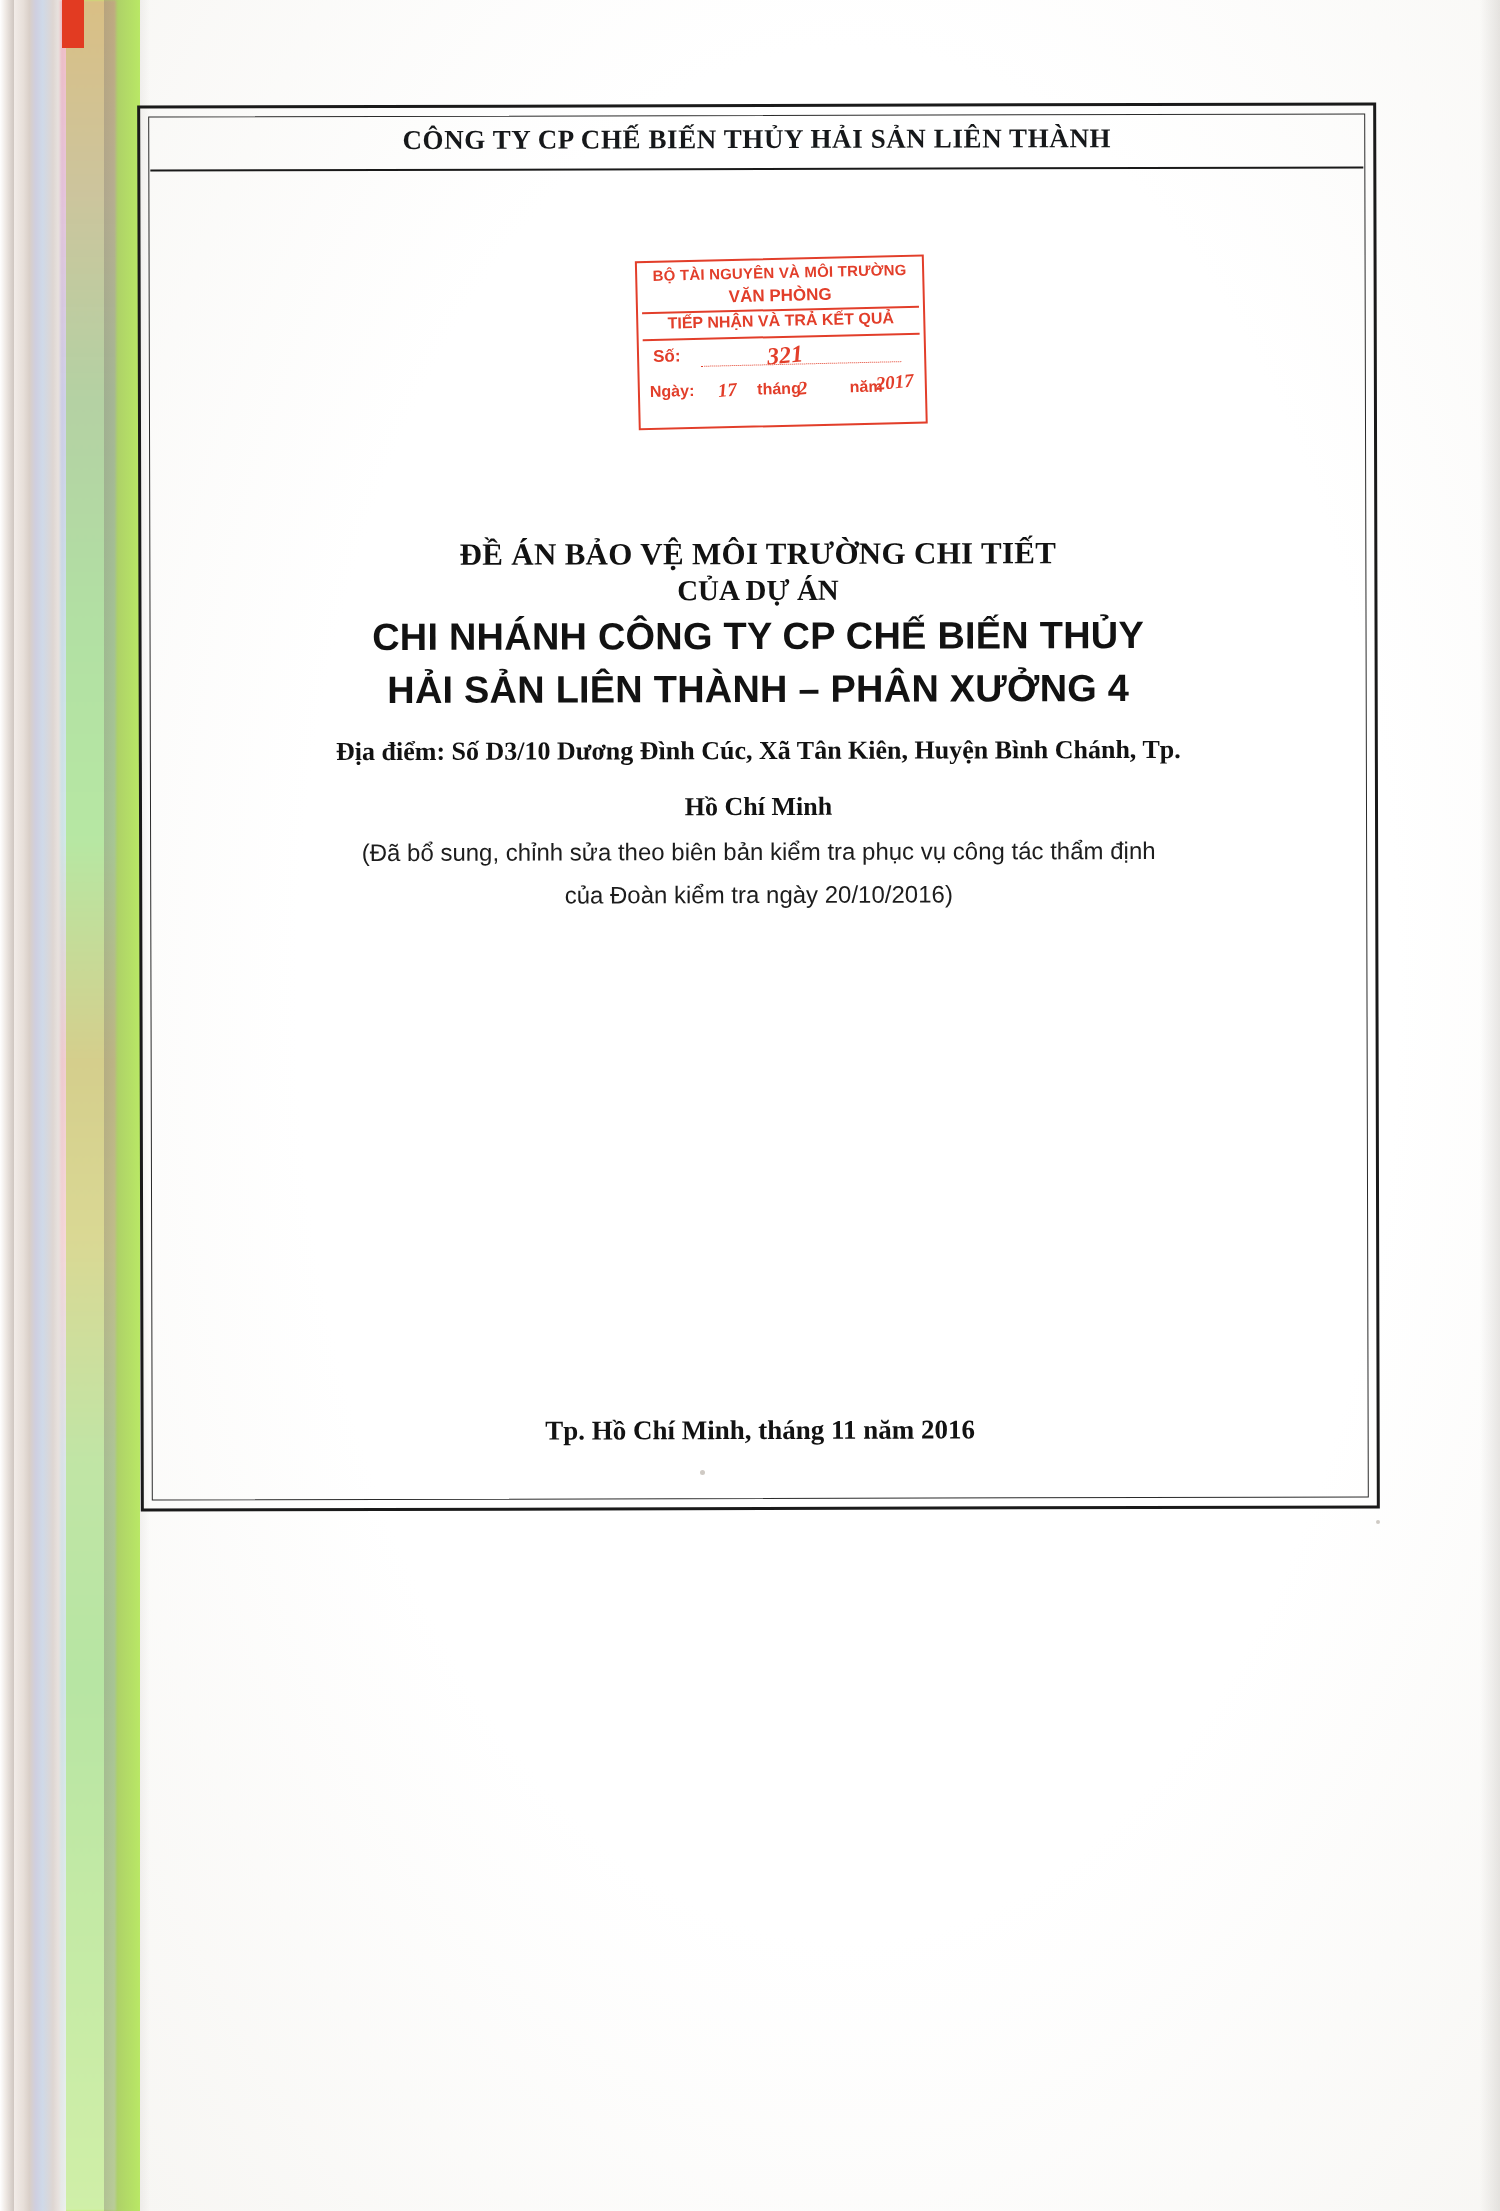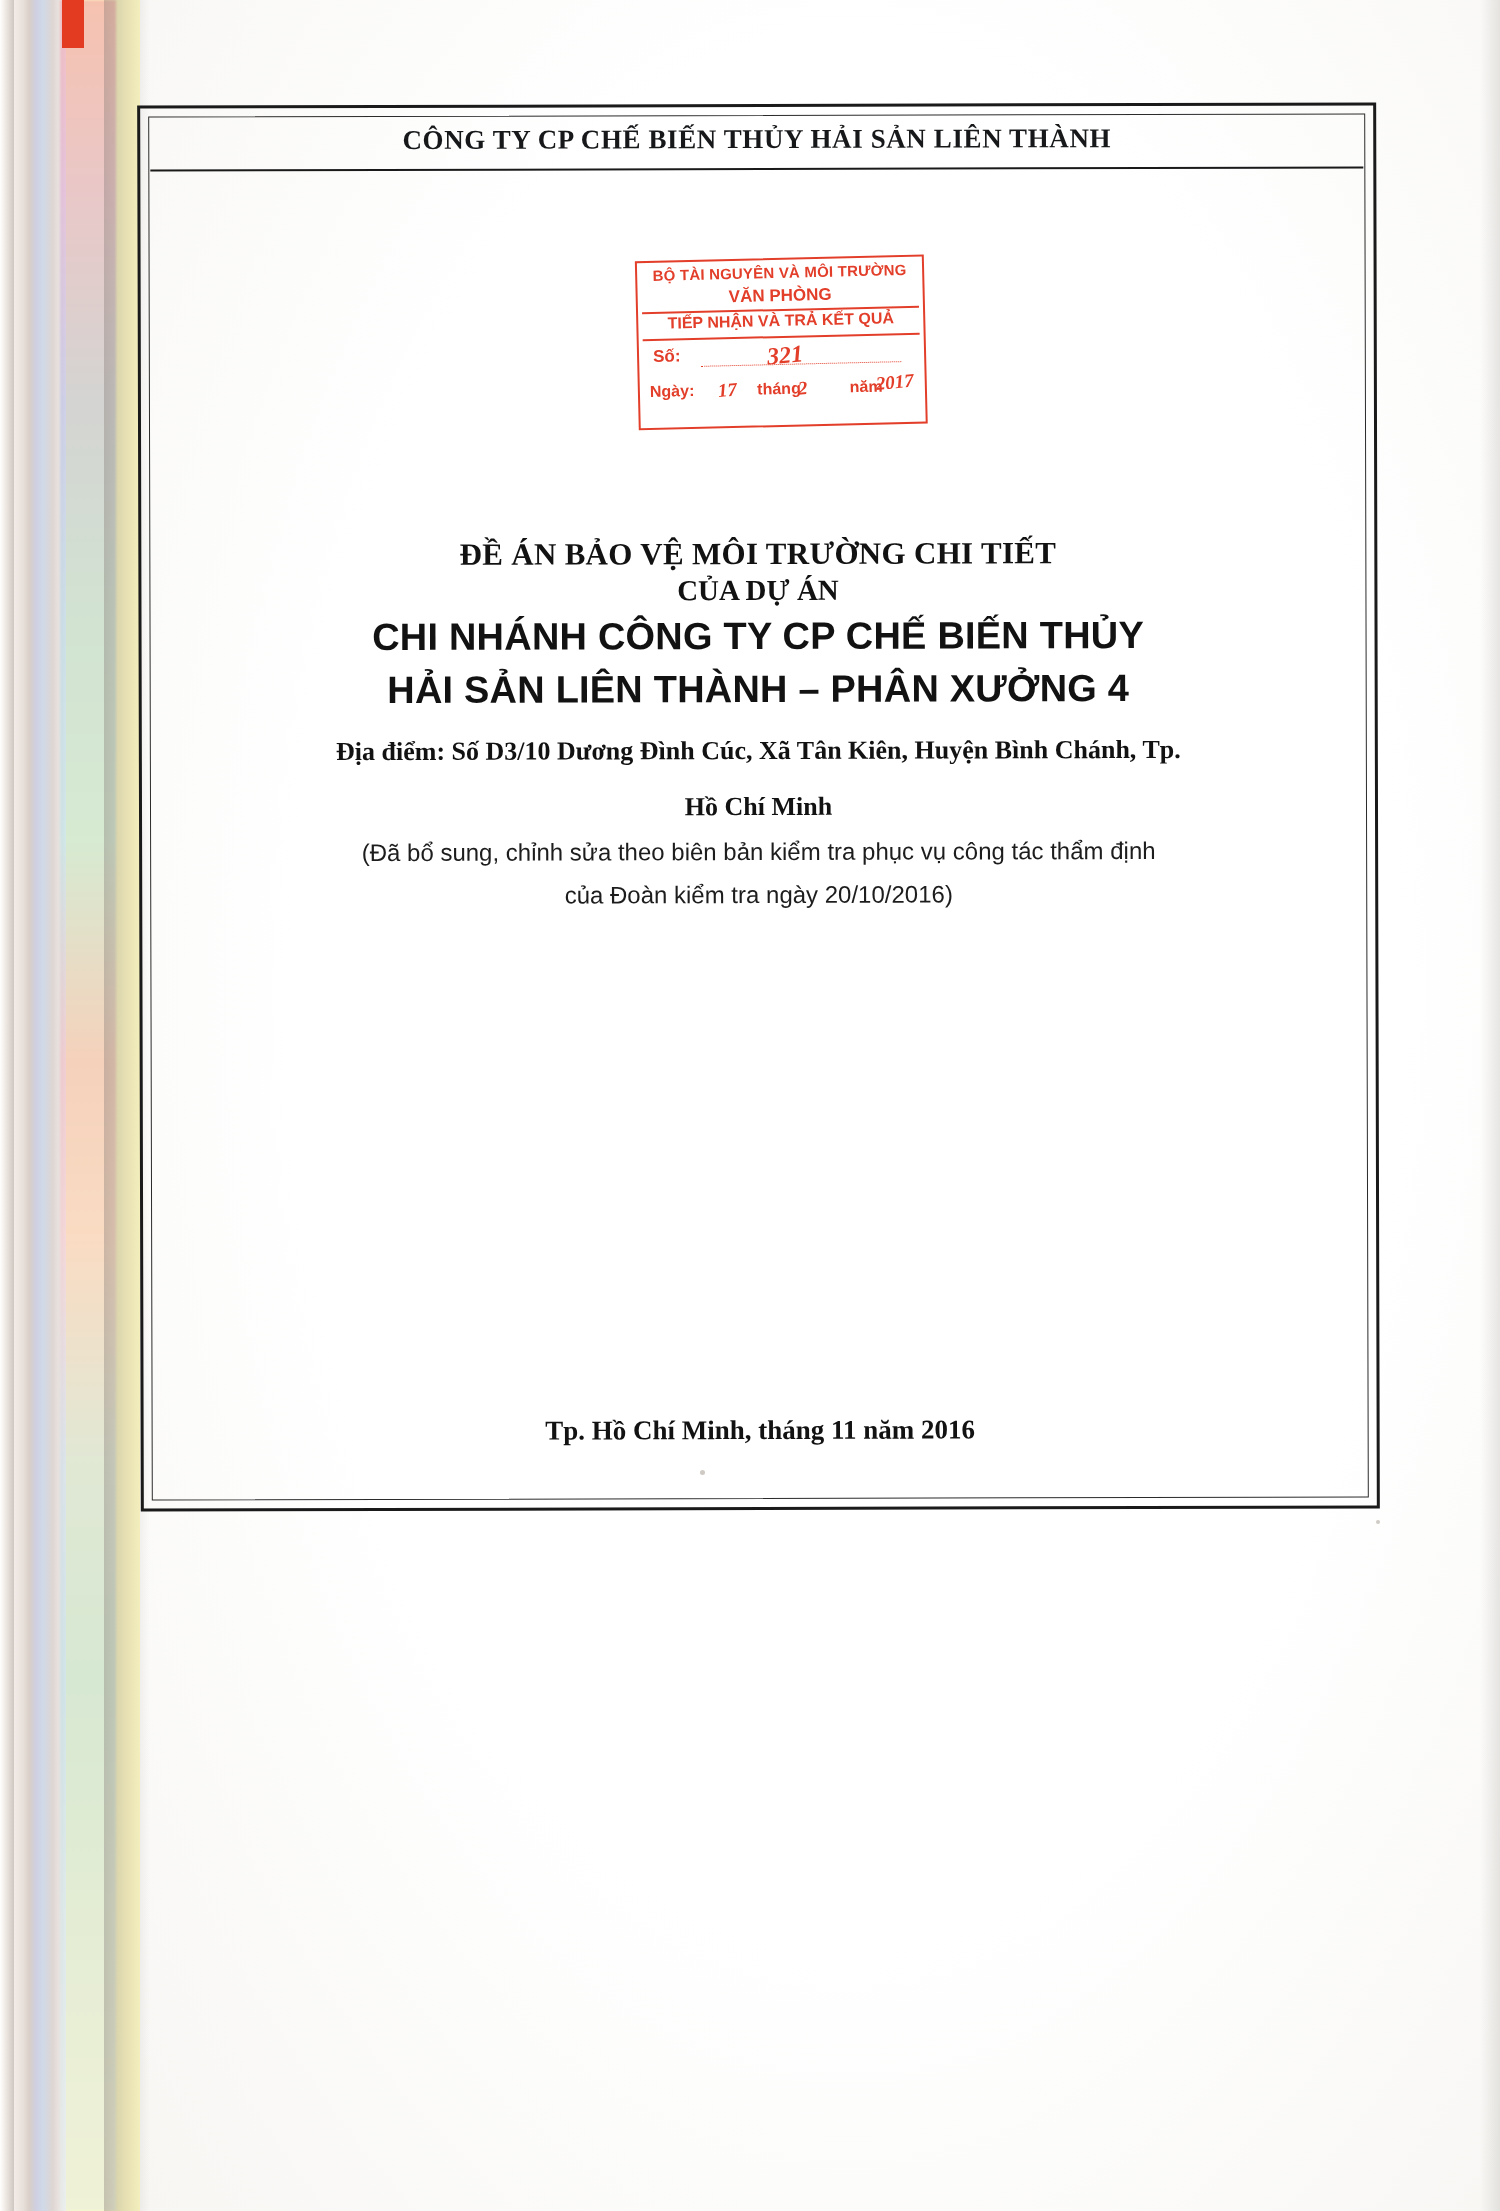--- a/index.html
+++ b/index.html
@@ -12,21 +12,21 @@
     height: 2211px;
     position: relative;
     overflow: hidden;
     font-family: "Liberation Serif", serif;
   }
 
   
   .scan {
     position: absolute;
     inset: 0;
-    background: #fef9c3;
+    background: #bef264;
   }
 
   
   .binding-dark {
     position: absolute;
     left: 0; top: 0;
     width: 14px; height: 100%;
     background: linear-gradient(90deg,#ffffff 0%, #efe9e4 40%, #cfc6c0 100%);
   }
   .binding-red {

